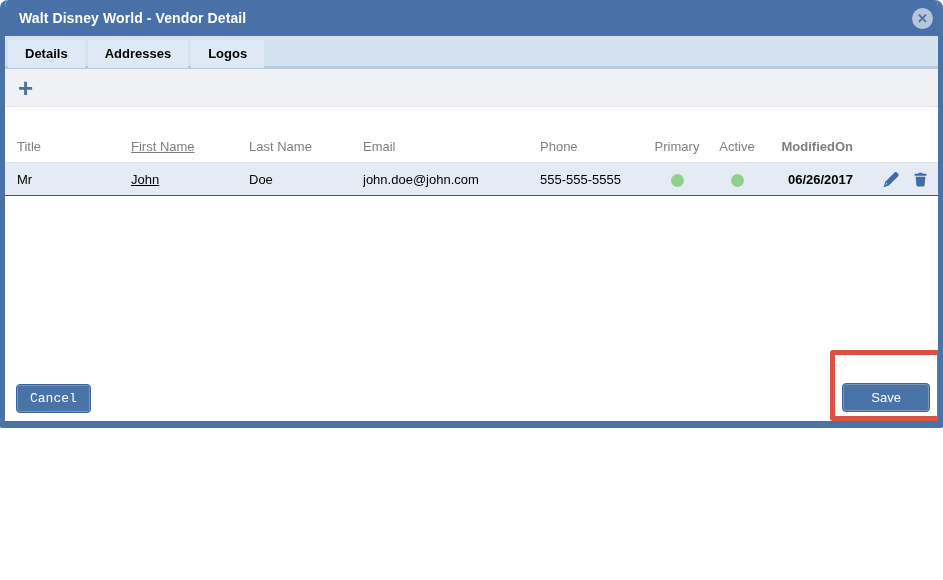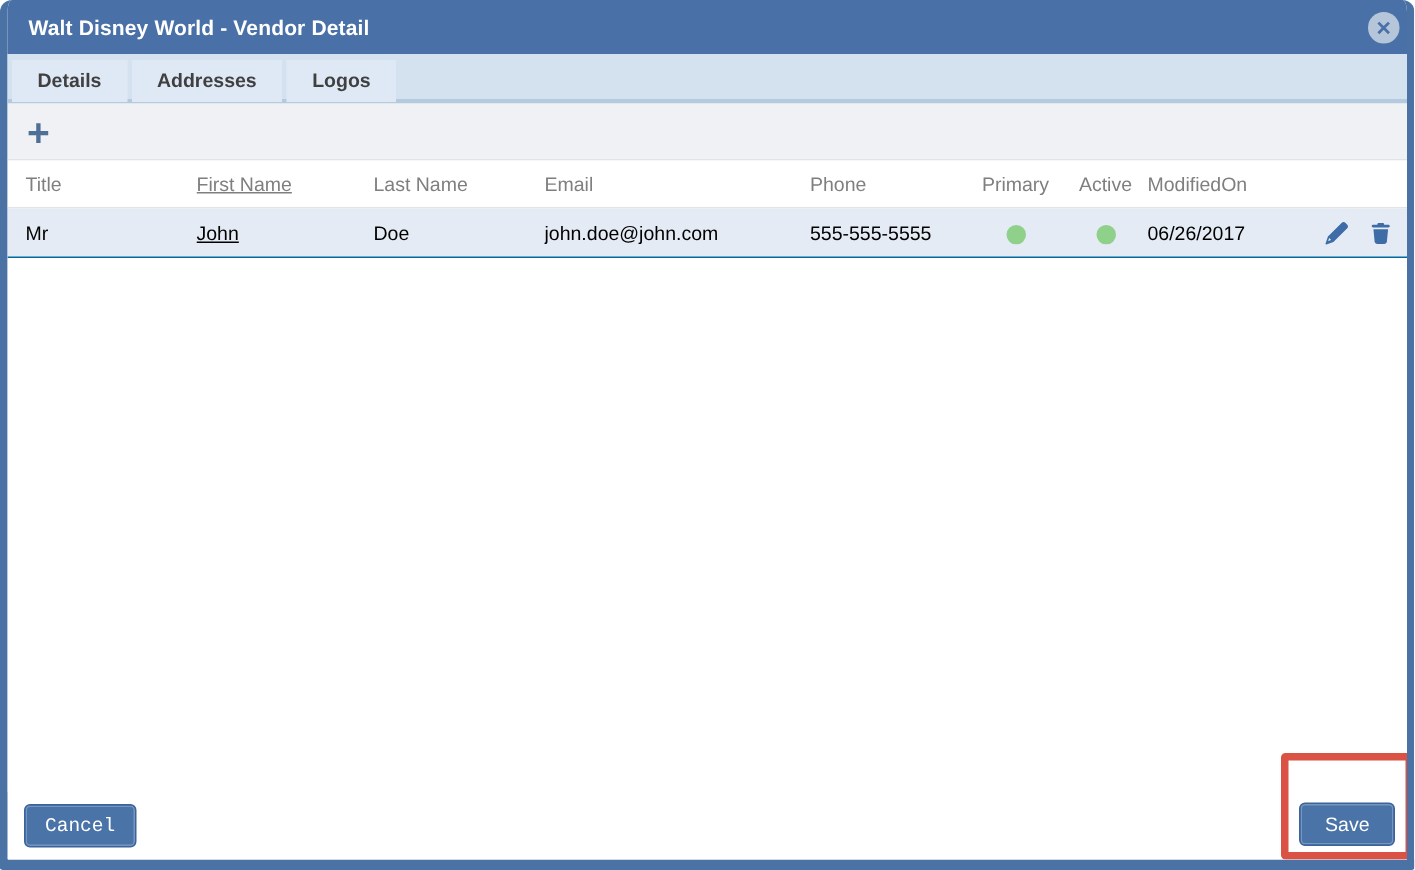--- a/index.html
+++ b/index.html
@@ -2,21 +2,21 @@
 <html><head>
 <meta charset="utf-8">
 <style>
   * { box-sizing: border-box; }
   html, body { margin: 0; padding: 0; background: #ffffff; }
   body { font-family: "Liberation Sans", sans-serif; }
 
   .modal {
     position: relative;
     width: 943px;
-    height: 580px;
+    height: 428px;
     border-left: 5px solid #4a72a4;
     border-right: 5px solid #4a72a4;
     border-bottom: 7px solid #4a72a4;
     border-radius: 8px 8px 2px 2px;
     background: #ffffff;
     overflow: hidden;
   }
 
   
   .titlebar {
@@ -57,21 +57,21 @@
     align-items: flex-start;
     background: #d4e2f0;
     border-bottom: 3px solid #b6cadf;
     padding: 4px 0 0 3px;
     height: 33px;
   }
   .tab {
     padding: 6px 17px 7px 17px;
     font-size: 13px;
     font-weight: bold;
-    color: #404040;
+    color: #000000;
     background: #dfe9f6;
     margin-right: 3px;
     cursor: pointer;
     white-space: nowrap;
   }
   .tab.active {
     background: #b9cee8;
     padding-bottom: 10px;
     margin-bottom: -3px;
   }
@@ -96,39 +96,40 @@
 
   
   .grid-header {
     display: flex;
     align-items: center;
     height: 32px;
     background: #ffffff;
     border-bottom: 1px solid #e3e3e3;
     color: #7f7f7f;
     font-size: 13px;
+    margin-top: 24px;
   }
   .grid-row {
     display: flex;
     align-items: center;
     height: 33px;
     background: #e5ebf5;
     border-bottom: 1px solid #0369a1;
     color: #000000;
     font-size: 13px;
   }
   .col { flex: none; overflow: hidden; white-space: nowrap; }
   .col-title      { width: 126px; padding-left: 12px; }
   .col-first      { width: 118px; text-decoration: underline; }
   .col-last       { width: 114px; }
   .col-email      { width: 177px; }
   .col-phone      { width: 105px; }
   .col-primary    { width: 64px;  text-align: center; }
   .col-active     { width: 56px;  text-align: center; }
-  .col-modified   { width: 88px;  text-align: left; }
+  .col-modified   { width: 88px;  text-align: right; font-weight: bold; }
   .col-actions    { flex: 1; display: flex; justify-content: flex-end; align-items: center; gap: 13px; padding-right: 9px; }
 
   .dot {
     display: inline-block;
     width: 13px; height: 13px;
     border-radius: 50%;
     background: #8fd08b;
     vertical-align: middle;
   }
   .row-icon { width: 17px; height: 17px; cursor: pointer; display: block; }
@@ -154,21 +155,21 @@
     font-family: Liberation Mono, monospace;
   }
   .save-highlight {
     position: absolute;
     right: -4px;
     bottom: 0px;
     border: 5px solid #d95243;
     border-radius: 3px;
     padding: 4px 7px;
   }
-  .save-btn { padding: 6px 16px; margin-top: 24px; }
+  .save-btn { padding: 6px 28px; margin-top: 24px; }
 </style>
 </head>
 <body>
 
 <div class="modal">
 
   <div class="titlebar">
     <span class="titlebar-text">Walt Disney World - Vendor Detail</span>
     <div class="close-btn">✕</div>
   </div>

